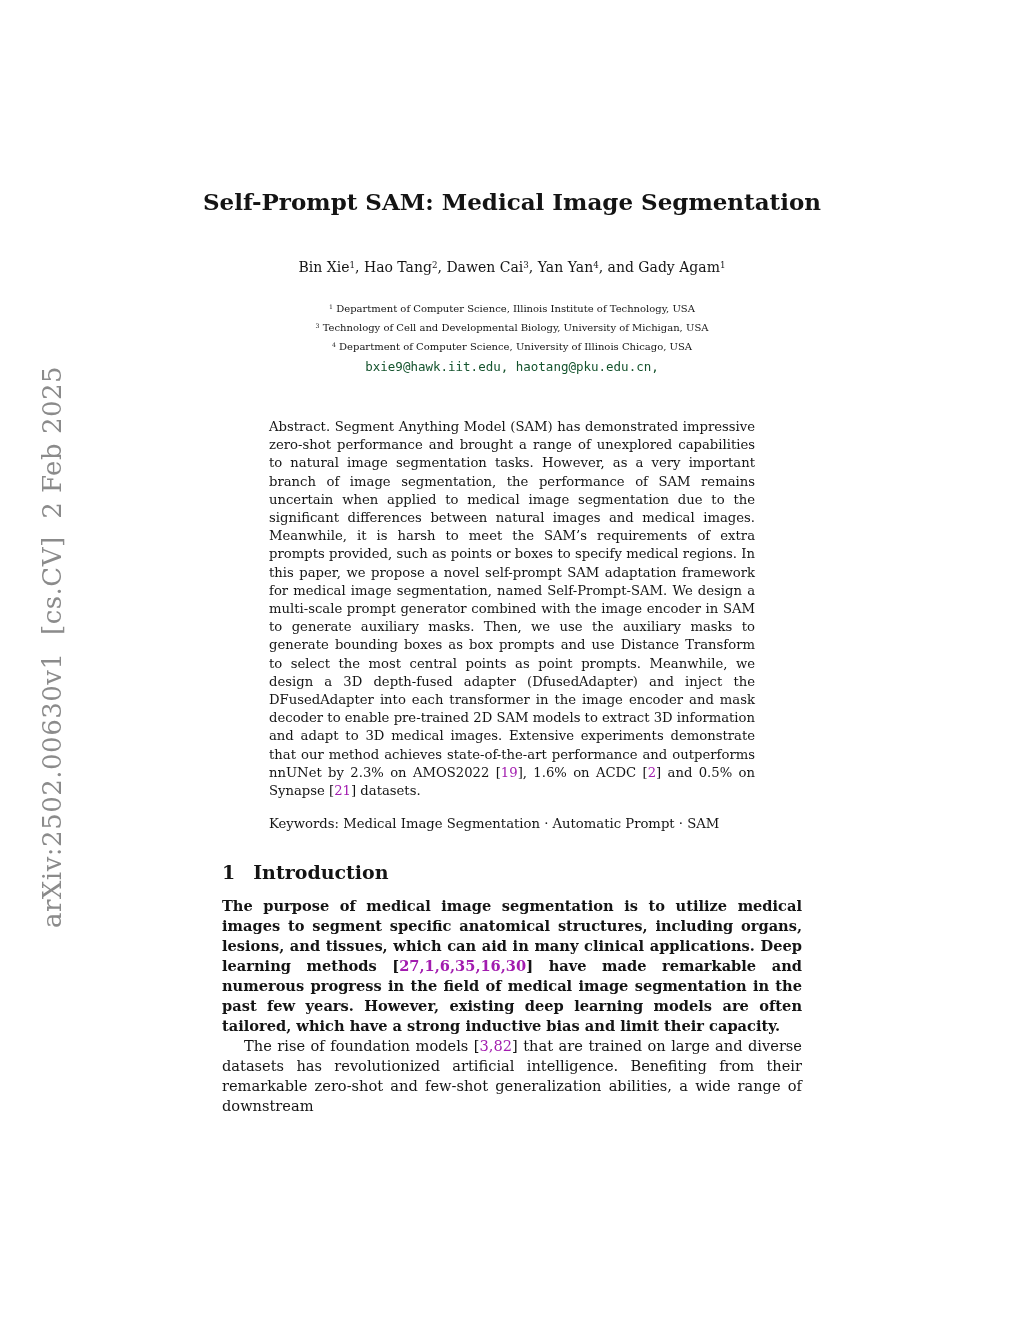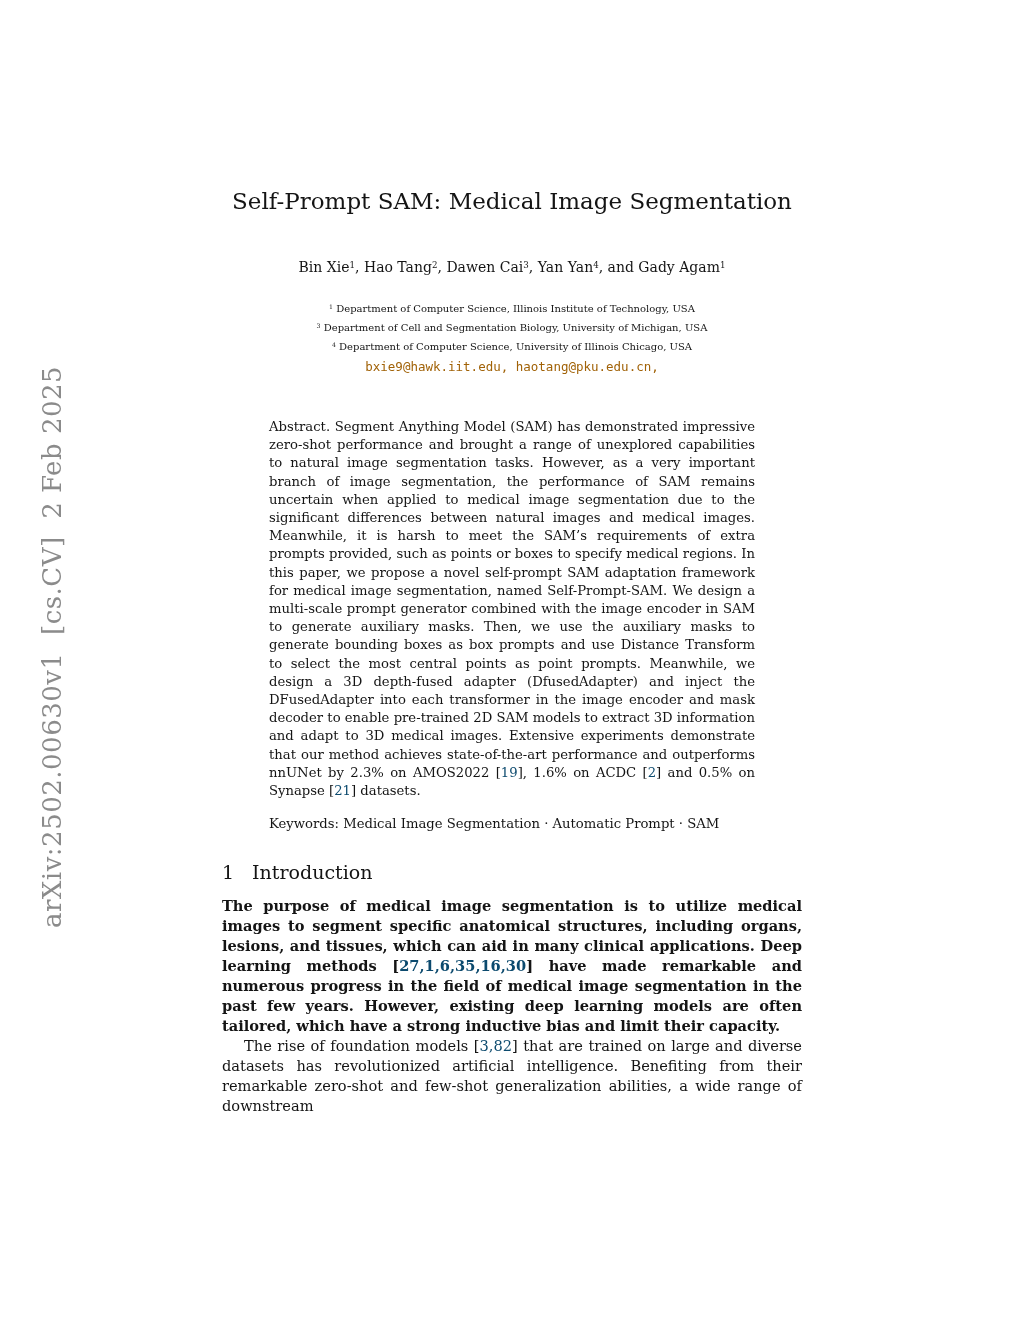--- a/index.html
+++ b/index.html
@@ -30,21 +30,21 @@
     transform-origin: center;
     font-size: 26px;
     color: #8b8b8b;
     text-align: center;
     white-space: pre;
     letter-spacing: 0.5px;
   }
   
   .title {
     text-align: center;
-    font-weight: normal;
+    font-weight: bold;
     font-size: 23px;
     line-height: 31px;
     margin: 0;
   }
   
   .authors {
     text-align: center;
     font-size: 14px;
     margin-top: 42px;
   }
@@ -55,21 +55,21 @@
     line-height: 19px;
     margin-top: 24px;
   }
   
   .emails {
     text-align: center;
     font-family: "DejaVu Sans Mono", monospace;
     font-size: 12.5px;
     line-height: 18px;
     margin-top: 2px;
-    color: #a16207;
+    color: #14532d;
   }
   
   .abstract {
     width: 486px;
     margin: 42px auto 0 auto;
     font-size: 13.2px;
     line-height: 18.2px;
     text-align: justify;
   }
   
@@ -78,21 +78,21 @@
     margin: 15px auto 12px auto;
     font-size: 13.2px;
     line-height: 18.2px;
     text-align: left;
   }
   
   .section-heading {
     width: 580px;
     margin: 28px auto 0 auto;
     font-size: 19px;
-    font-weight: normal;
+    font-weight: bold;
   }
   .section-heading .sec-num {
     display: inline-block;
     margin-right: 18px;
   }
   
   .body-par {
     width: 580px;
     margin: 0 auto;
     font-size: 14.6px;
@@ -109,39 +109,39 @@
   
   sup.sup {
     font-size: 0.62em;
     line-height: 0;
     vertical-align: 0.5em;
   }
   span.bold {
     font-weight: normal;
   }
   span.cite {
-    color: #0c4a6e;
+    color: #a21caf;
   }
 </style>
 </head>
 <body>
 
 <div class="page">
 
   <div class="watermark">arXiv:2502.00630v1  [cs.CV]  2 Feb 2025</div>
 
   <div class="title">
     <div>Self-Prompt SAM: Medical Image Segmentation</div>
   </div>
 
   <div class="authors"><span>Bin Xie</span><sup class="sup">1</sup><span>, Hao Tang</span><sup class="sup">2</sup><span>, Dawen Cai</span><sup class="sup">3</sup><span>, Yan Yan</span><sup class="sup">4</sup><span>, and Gady Agam</span><sup class="sup">1</sup></div>
 
   <div class="affiliations">
     <div><sup class="sup">1</sup><span> Department of Computer Science, Illinois Institute of Technology, USA</span></div>
-    <div><sup class="sup">3</sup><span> Department of Cell and Segmentation Biology, University of Michigan, USA</span></div>
+    <div><sup class="sup">3</sup><span> Technology of Cell and Developmental Biology, University of Michigan, USA</span></div>
     <div><sup class="sup">4</sup><span> Department of Computer Science, University of Illinois Chicago, USA</span></div>
   </div>
 
   <div class="emails">
     <div>bxie9@hawk.iit.edu, haotang@pku.edu.cn,</div>
   </div>
 
   <div class="abstract"><span class="bold">Abstract.</span><span> Segment Anything Model (SAM) has demonstrated impressive zero-shot performance and brought a range of unexplored capabilities to natural image segmentation tasks. However, as a very important branch of image segmentation, the performance of SAM remains uncertain when applied to medical image segmentation due to the significant differences between natural images and medical images. Meanwhile, it is harsh to meet the SAM’s requirements of extra prompts provided, such as points or boxes to specify medical regions. In this paper, we propose a novel self-prompt SAM adaptation framework for medical image segmentation, named Self-Prompt-SAM. We design a multi-scale prompt generator combined with the image encoder in SAM to generate auxiliary masks. Then, we use the auxiliary masks to generate bounding boxes as box prompts and use Distance Transform to select the most central points as point prompts. Meanwhile, we design a 3D depth-fused adapter (DfusedAdapter) and inject the DFusedAdapter into each transformer in the image encoder and mask decoder to enable pre-trained 2D SAM models to extract 3D information and adapt to 3D medical images. Extensive experiments demonstrate that our method achieves state-of-the-art performance and outperforms nnUNet by 2.3% on AMOS2022 [</span><span class="cite">19</span><span>], 1.6% on ACDC [</span><span class="cite">2</span><span>] and 0.5% on Synapse [</span><span class="cite">21</span><span>] datasets.</span></div>
 
   <div class="keywords"><span class="bold">Keywords:</span><span> Medical Image Segmentation · Automatic Prompt · SAM</span></div>

